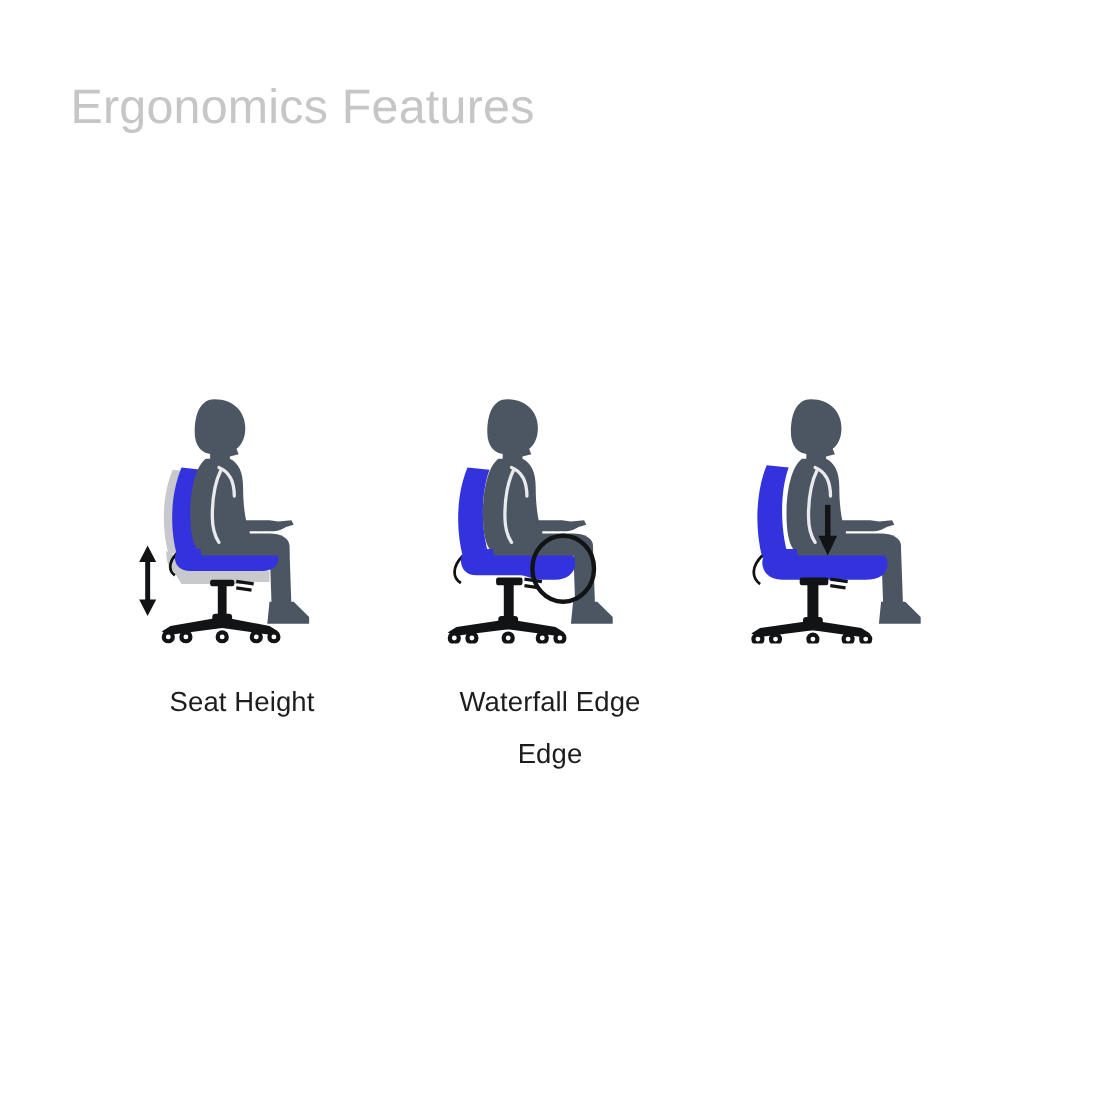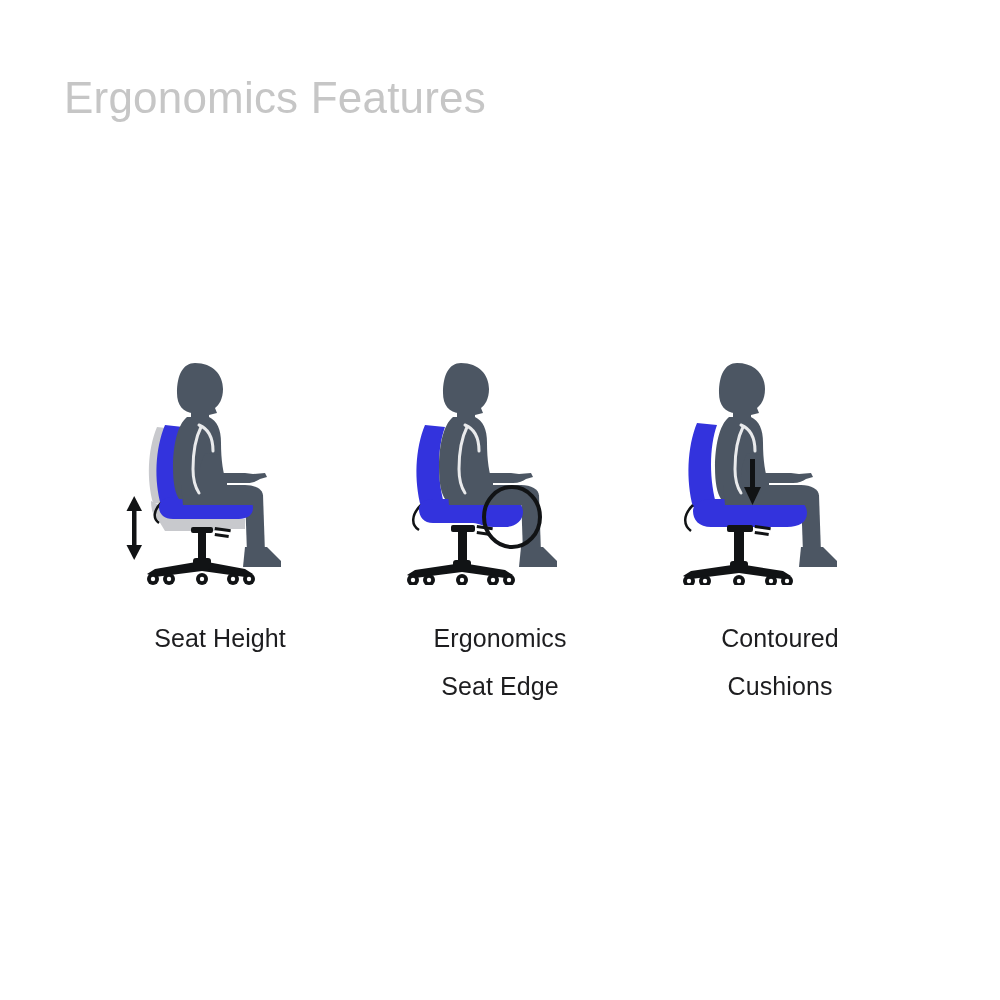--- a/index.html
+++ b/index.html
@@ -198,21 +198,21 @@
                    C144 128 148 126 151 124 L158 122 L156 118 L144 119 L136 118 L110 118
                    L110 100 Z"></path>
           <path d="M72 130 L146 130 C156 130 164 134 164 141 L164 150 L74 150 Z"></path>
         </g>
         <path d="M92 72 C86 84 84 100 84 114 C84 124 86 132 90 138" fill="none" stroke="#e9eaec" stroke-width="3" stroke-linecap="round"></path>
         <path d="M90 70 C100 74 104 84 104 96" fill="none" stroke="#e9eaec" stroke-width="3" stroke-linecap="round"></path>
 
         <ellipse cx="137" cy="162" rx="28" ry="30" fill="none" stroke="#111315" stroke-width="4"></ellipse>
       </svg>
     </div>
-    <div class="feature-caption caption-2">Ergonomics Seat Edge</div>
+    <div class="feature-caption caption-2">Waterfall Edge Edge</div>
   </div>
 
   <div class="feature-card card-3">
     <div class="illustration">
       <svg viewBox="0 0 250 230" xmlns="http://www.w3.org/2000/svg">
 
         <path d="M42 68 C32 92 31 126 38 152 L62 152 C54 126 54 92 62 70 Z" fill="#3333dd"></path>
         <path d="M38 150 C28 160 28 170 36 176" fill="none" stroke="#111315" stroke-width="2.5"></path>
 
         <g fill="#4c5663">
@@ -258,16 +258,15 @@
         </g>
         <path d="M88 72 C82 84 80 100 80 114 C80 124 82 132 86 138" fill="none" stroke="#e9eaec" stroke-width="3" stroke-linecap="round"></path>
         <path d="M86 70 C96 74 100 84 100 96" fill="none" stroke="#e9eaec" stroke-width="3" stroke-linecap="round"></path>
 
         <g fill="#111315">
           <rect x="95" y="104" width="5" height="34"></rect>
           <path d="M97.5 150 L106 132 L89 132 Z"></path>
         </g>
       </svg>
     </div>
-    <div class="feature-caption caption-3">Contoured Cushions</div>
   </div>
 
 </div>
 
 </body></html>

